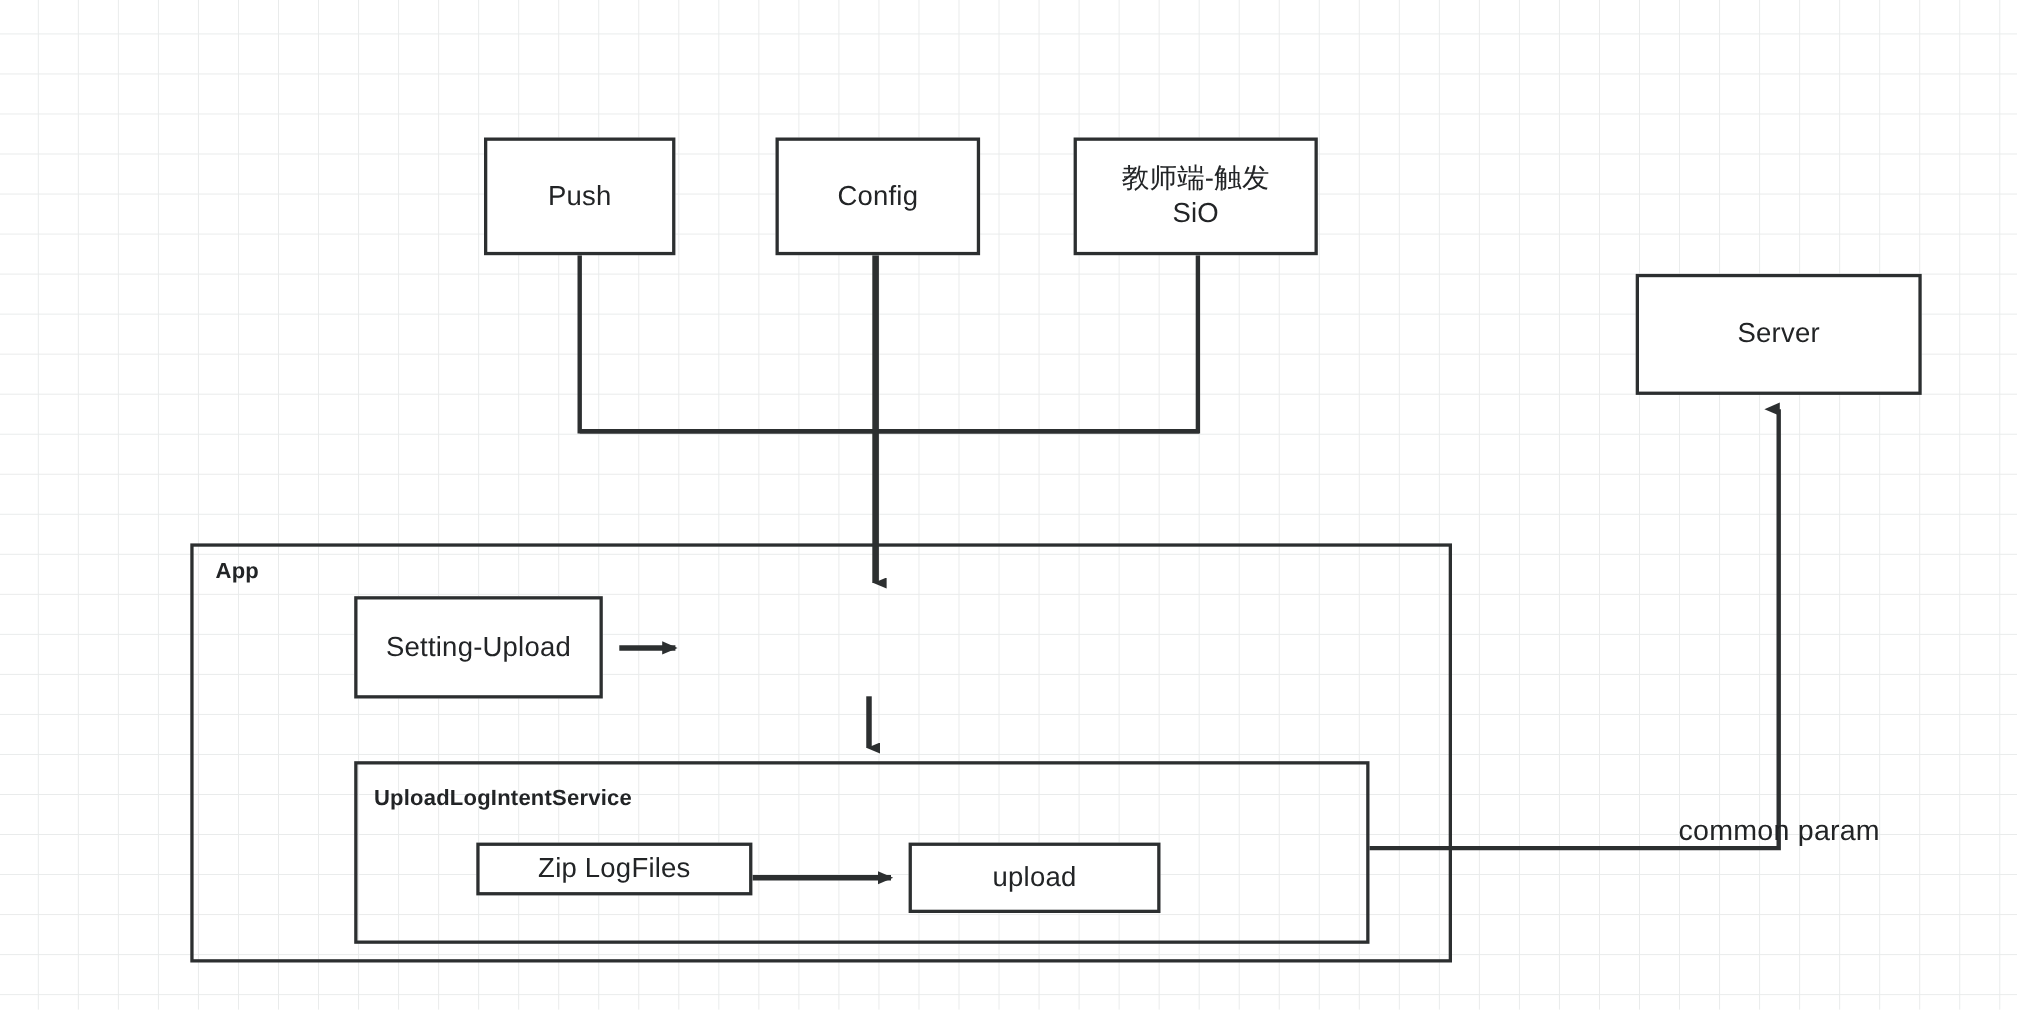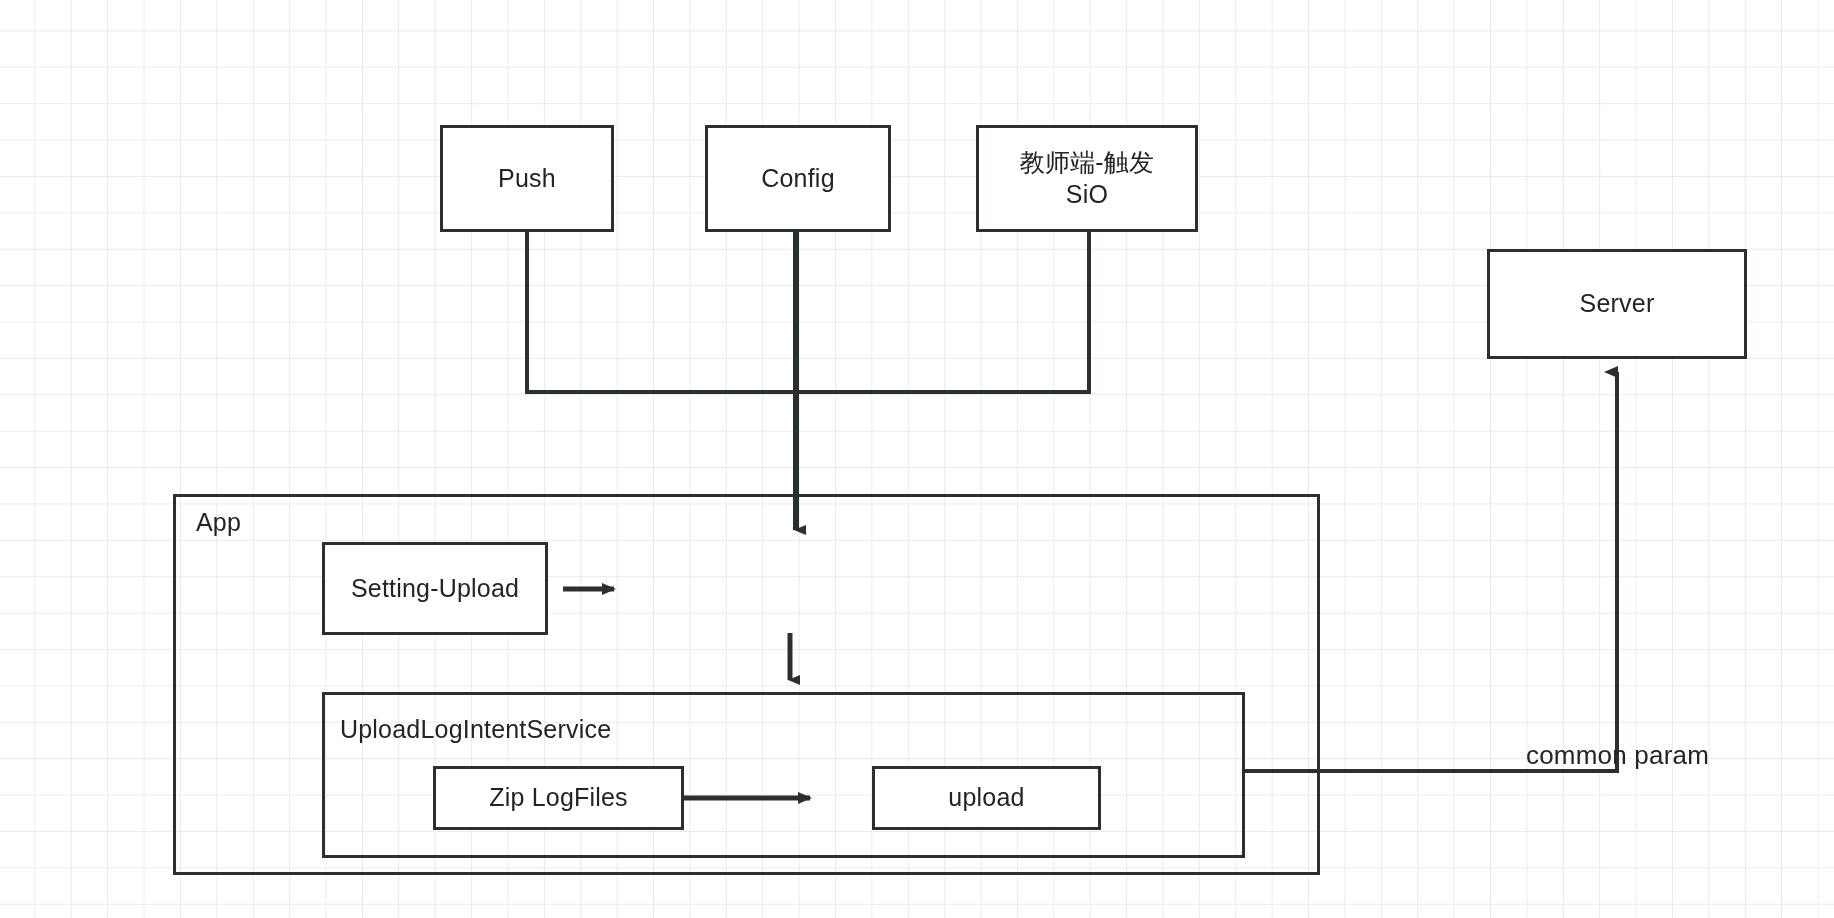--- a/index.html
+++ b/index.html
@@ -44,23 +44,24 @@
   }
   .group-box {
     position: absolute;
     box-sizing: border-box;
     border: 3px solid #2c2f30;
     background: transparent;
   }
   .group-label {
     position: absolute;
     color: #222426;
-    font-size: 25px;
+    font-size: 20px;
     letter-spacing: 0.2px;
     white-space: nowrap;
+    font-weight: bold;
   }
   .edge-label {
     position: absolute;
     color: #222426;
     font-size: 26px;
     letter-spacing: 0.2px;
     white-space: nowrap;
   }
   .multiline {
     white-space: pre-line;
@@ -123,23 +124,23 @@
   <div class="group-label" style="left:196px; top:508px;">App</div>
 
   <div class="node-box" style="left:322px; top:542px; width:226px; height:93px;">
     <span>Setting-Upload</span>
   </div>
 
 
   <div class="group-box" style="left:322px; top:692px; width:923px; height:166px;"></div>
   <div class="group-label" style="left:340px; top:715px;">UploadLogIntentService</div>
 
-  <div class="node-box" style="left:433px; top:766px; width:251px; height:64px;">
+  <div class="node-box" style="left:433px; top:766px; width:251px; height:48px;">
     <span>Zip LogFiles</span>
   </div>
 
-  <div class="node-box" style="left:826px; top:766px; width:229px; height:64px;margin-left:46px;">
+  <div class="node-box" style="left:826px; top:766px; width:229px; height:64px;">
     <span>upload</span>
   </div>
 
   <div class="edge-label" style="left:1526px; top:740px;">common param</div>
 
 </div>
 
 </body></html>

